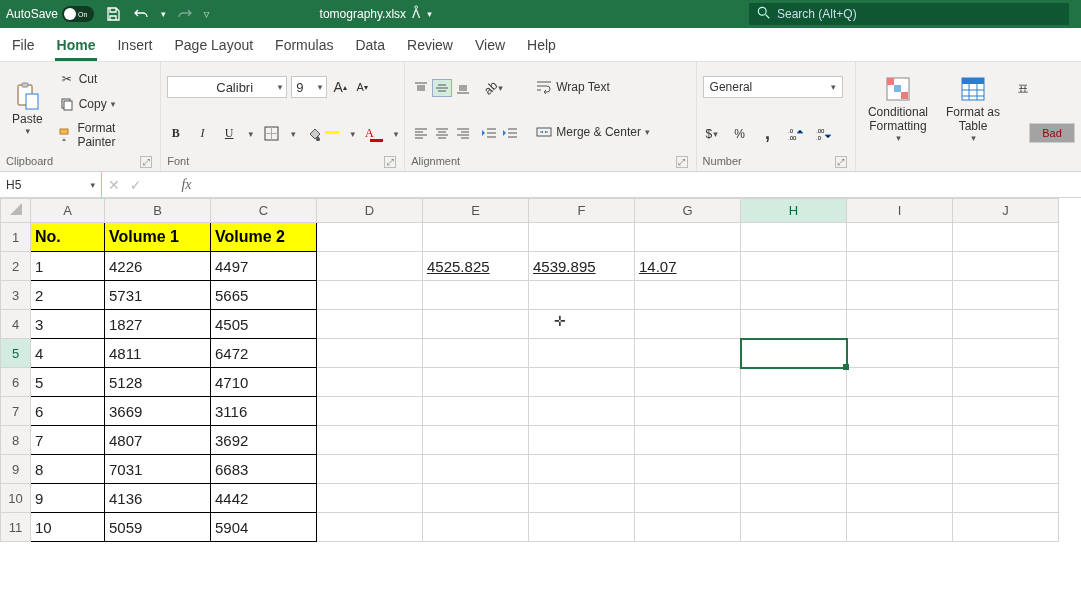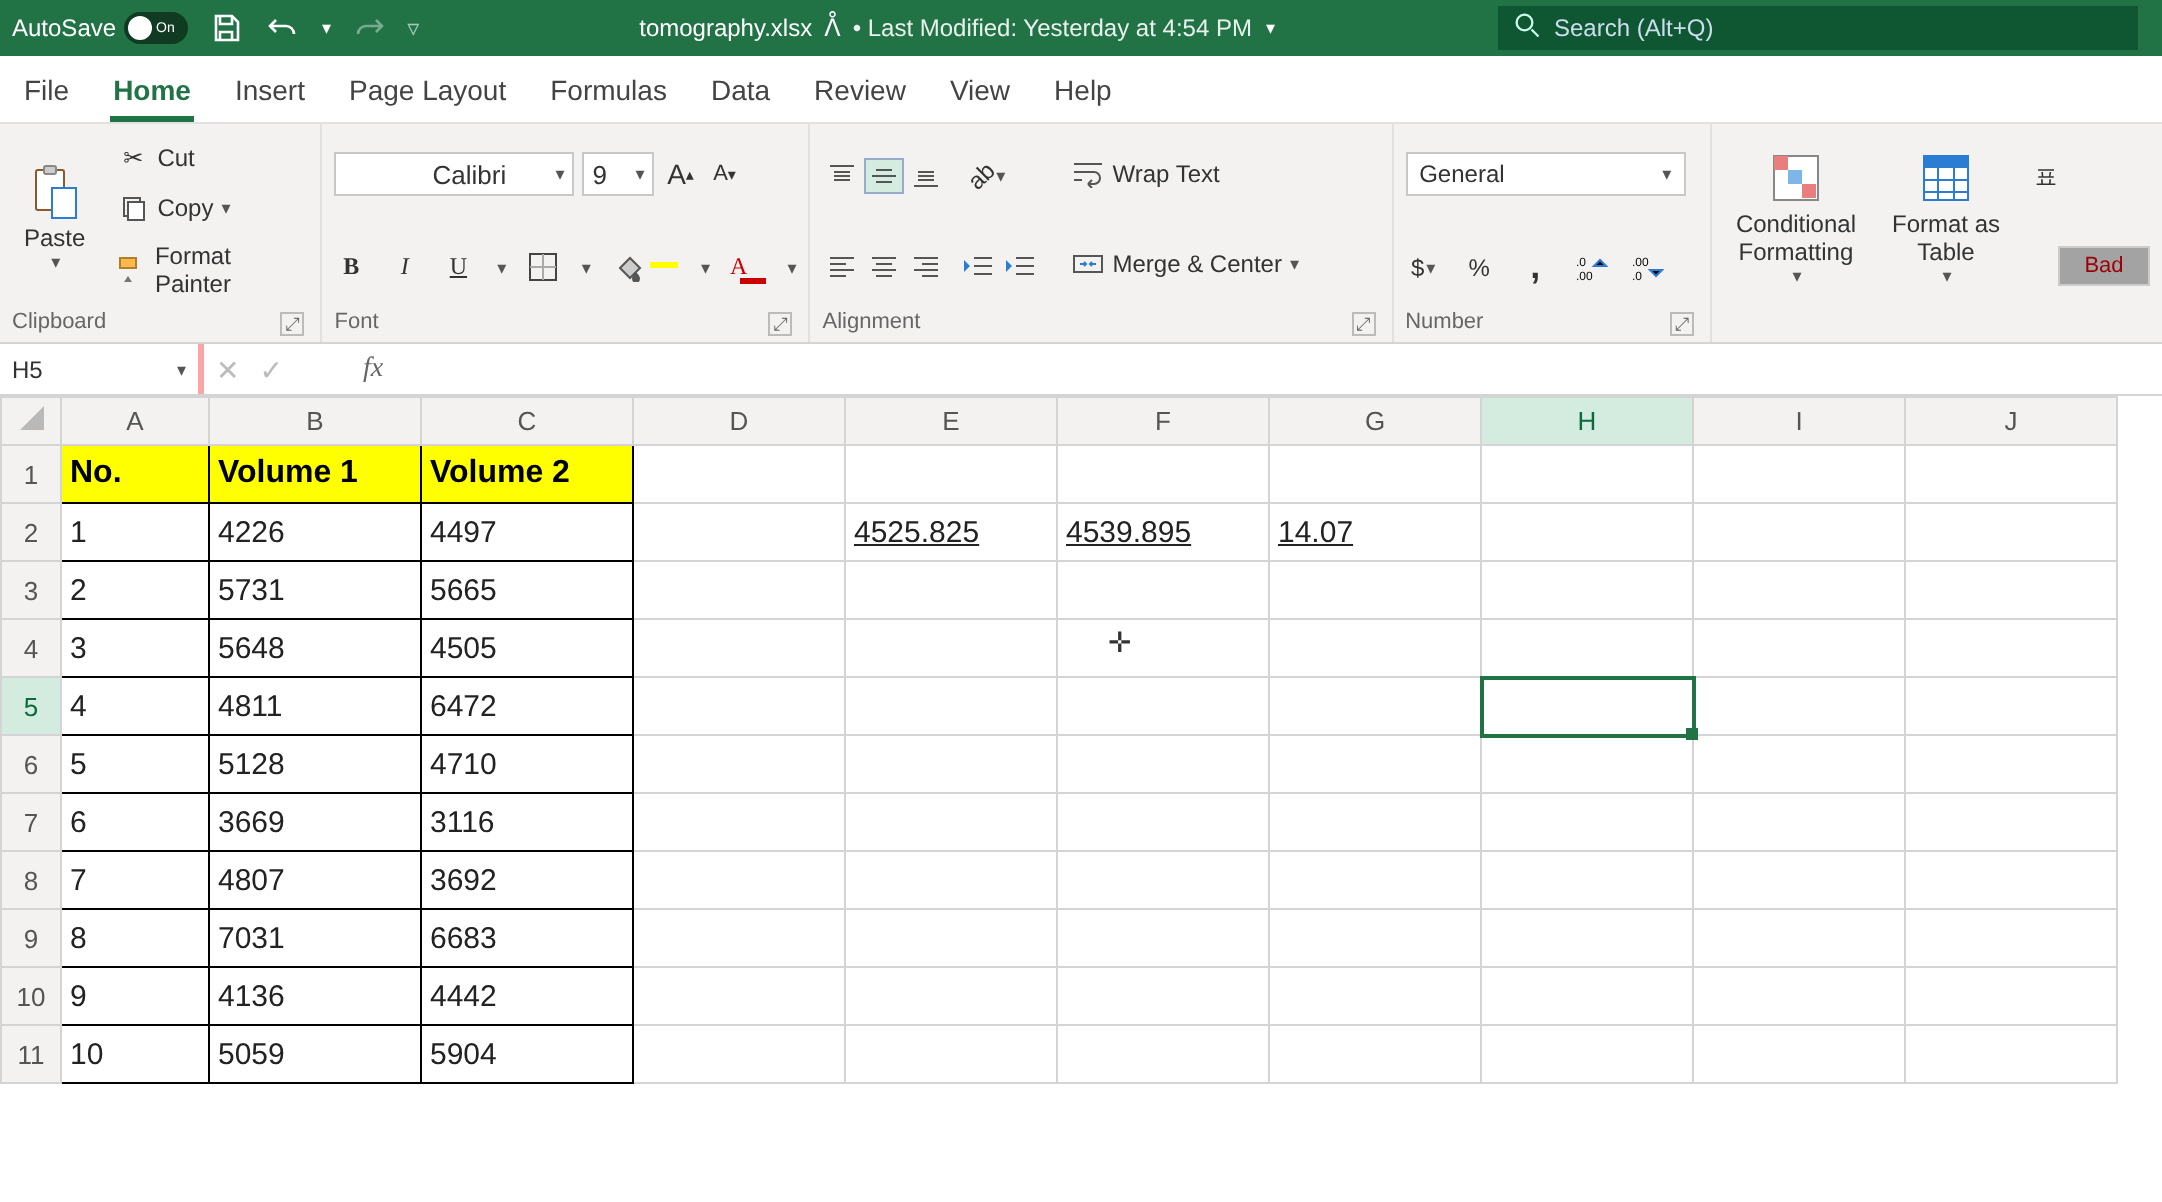--- a/index.html
+++ b/index.html
@@ -38,21 +38,21 @@
   .num-select { height:22px; border:1px solid #c8c8c8; background:#fff; display:flex; align-items:center; padding:0 6px; width:140px; justify-content:space-between; }
   .icon-sq { width:18px; height:18px; display:flex; align-items:center; justify-content:center; }
   .align-row { display:flex; gap:1px; }
   .align-btn { width:20px; height:18px; display:flex; align-items:center; justify-content:center;}
   .align-btn.selected { background:#d4ece0; border:1px solid #9ac; }
   .style-cell { width:46px; height:20px; display:flex; align-items:center; justify-content:center; font-size:11px; border:1px solid #ccc; }
   .style-bad { background:#a3a3a3; color:#9c0006;margin-left:17px; }
   
   
   .formula-row { height:26px; display:flex; align-items:stretch; border-bottom:1px solid #d4d4d4; background:#fff; }
-  .name-box { width:102px; border-right:3px solid #fca5a5; display:flex; align-items:center; padding:0 6px; justify-content:space-between; font-size:12px; color:#333;}
+  .name-box { width:102px; border-right:1px solid #fca5a5; display:flex; align-items:center; padding:0 6px; justify-content:space-between; font-size:12px; color:#333;}
   .fx-btns { display:flex; align-items:center; padding:0 6px; gap:10px; color:#888; font-size:14px;}
   .fx-label { font-style:italic; font-family: 'Cambria Math', serif; color:#666;margin-left:30px; }
   .formula-input { flex:1; border:none; outline:none; padding:0 6px; font-size:13px; }
   
   
   .grid-wrap { position:relative; }
   table.sheet { border-collapse:collapse; table-layout:fixed; }
   .sheet th, .sheet td { border:1px solid #d4d4d4; height:29px; font-size:15px; color:#222; padding:0 4px; font-weight:400; }
   .sheet thead th { background:#f3f2f1; text-align:center; font-size:13px; color:#555; height:24px; }
   .sheet thead th.active-col { background:#d4ece0; color:#0a6b3d;}
@@ -96,21 +96,20 @@
     <span class="title-icon" style="opacity:.4">
       <svg width="16" height="12" viewBox="0 0 16 12">
           <path fill="none" stroke="#fff" stroke-width="1.3" d="M11 2l3 3-3 3 M14 5H6a4 4 0 0 0-4 4"></path>
         </svg>
     </span>
     <span style="opacity:.6;color:#fff">▿</span>
   </div>
   <div class="title-center">
     <span>tomography.xlsx</span>
     <span style="font-size:12px">ᐰ</span>
-    <span style="opacity:.9">• Last Modified: Yesterday at 4:54 PM</span>
     <span class="dd" style="color:#fff">▾</span>
   </div>
   <div class="title-search">
     <span>
       <svg width="14" height="14" viewBox="0 0 16 16">
           <circle cx="6" cy="6" r="4.5" fill="none" stroke="#cfe" stroke-width="1.3"></circle>
           <path stroke="#cfe" stroke-width="1.3" d="M10 10l4 4"></path>
         </svg>
     </span>
     <span>Search (Alt+Q)</span>
@@ -449,21 +448,21 @@
           <td></td>
           <td></td>
           <td></td>
           <td></td>
           <td></td>
           <td></td>
         </tr>
         <tr>
           <th>4</th>
           <td class="databorder txt">3</td>
-          <td class="databorder txt">5648</td>
+          <td class="databorder txt">1827</td>
           <td class="databorder txt">4505</td>
           <td></td>
           <td></td>
           <td></td>
           <td></td>
           <td></td>
           <td></td>
           <td></td>
         </tr>
         <tr>

